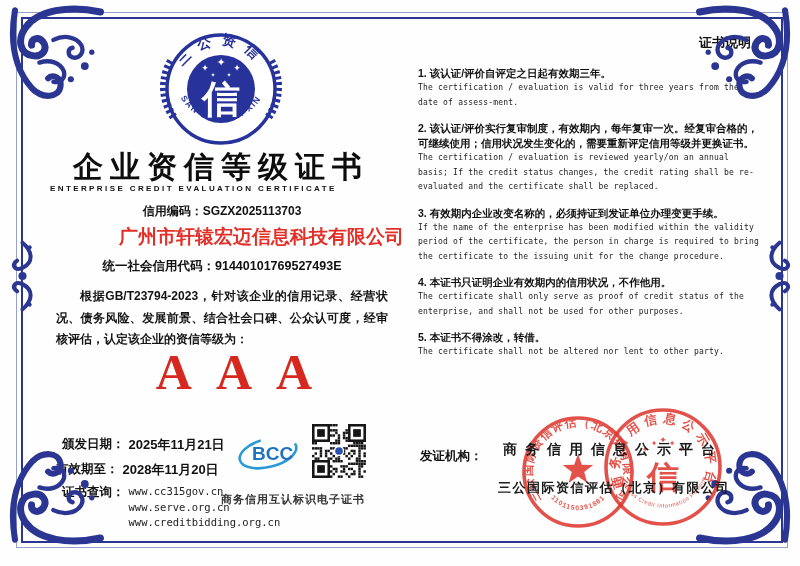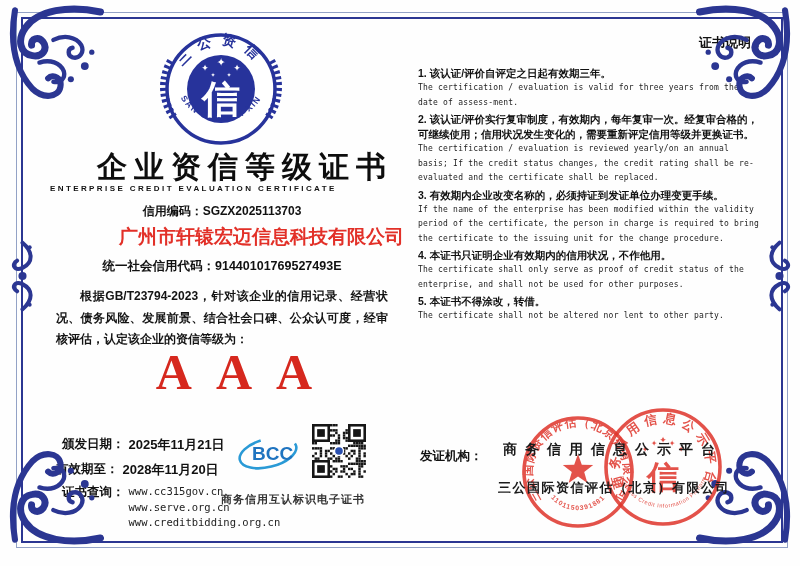--- a/index.html
+++ b/index.html
@@ -4,40 +4,40 @@
 <style>
   html,body{margin:0;padding:0;background:#fff;}
   #cert{position:relative;width:800px;height:566px;background:#fefefe;overflow:hidden;
         font-family:"Liberation Sans",sans-serif;color:#111;}
   .abs{position:absolute;}
   
   .frame-outer{left:16px;top:12px;right:12px;bottom:18px;border:1px solid #93a2c6;}
   .frame-inner{left:21px;top:17px;right:17px;bottom:23px;border:2.5px solid #2b3692;}
   .orn{position:absolute;z-index:3;}
   
-  .title{left:64px;top:147px;width:348px;text-align:center;font-size:30px;font-weight:700;
+  .title{left:40px;top:147px;width:348px;text-align:center;font-size:30px;font-weight:700;
          letter-spacing:7px;padding-left:7px;color:#0d0d0d;}
   .subtitle{left:48px;top:184px;width:348px;text-align:left;font-size:8px;font-weight:700;
             letter-spacing:2.4px;padding-left:2px;color:#111;}
   .credit-code{left:48px;top:203px;width:348px;text-align:center;font-size:12px;font-weight:700;}
   .company{left:40px;top:224px;width:364px;text-align:right;font-size:19px;font-weight:700;color:#e23028;}
   .uscc{left:48px;top:258px;width:348px;text-align:center;font-size:12.5px;font-weight:700;}
   .paragraph{left:56px;top:286px;width:332px;font-size:12px;font-weight:600;line-height:21.5px;
              text-indent:2em;text-align:justify;color:#141414;}
   .rating{left:48px;top:343px;width:348px;text-align:center;font-size:50px;font-weight:700;
           letter-spacing:24px;padding-left:24px;color:#d6281e;font-family:"Liberation Serif",serif;}
   .fl-row{display:flex;align-items:flex-start;gap:4px;}
   .fl-label{font-size:12.5px;font-weight:700;white-space:nowrap;}
   .fl-value{font-size:13px;font-weight:700;white-space:nowrap;}
   .url-list{font-family:"DejaVu Sans Mono",monospace;font-size:10.5px;line-height:15.5px;color:#222;}
   .small-label{font-size:11px;font-weight:600;letter-spacing:1px;color:#333;}
   
   .notes{left:418px;top:34px;width:346px;}
   .notes-title{font-size:13px;font-weight:700;margin-bottom:14px;text-align:right;}
-  .note-zh{font-size:10.5px;font-weight:700;line-height:15px;color:#101010;margin-top:2px;}
+  .note-zh{font-size:10.5px;font-weight:700;line-height:15px;color:#101010;margin-top:11px;}
   .note-en{font-family:"DejaVu Sans Mono",monospace;font-size:8px;line-height:14.5px;
            color:#1c1c1c;letter-spacing:.2px;}
   .issuer-label{left:420px;top:448px;font-size:12.5px;font-weight:700;z-index:6;}
   .issuer-line1{left:503px;top:441px;width:240px;font-size:14px;font-weight:600;letter-spacing:8px;
                 z-index:6;color:#1a1a1a;white-space:nowrap;}
   .issuer-line2{left:498px;top:479px;width:250px;font-size:13px;font-weight:600;letter-spacing:1.5px;
                 z-index:6;color:#1a1a1a;white-space:nowrap;}
   .stamp{opacity:.85;z-index:4;}
 </style>
 </head>

